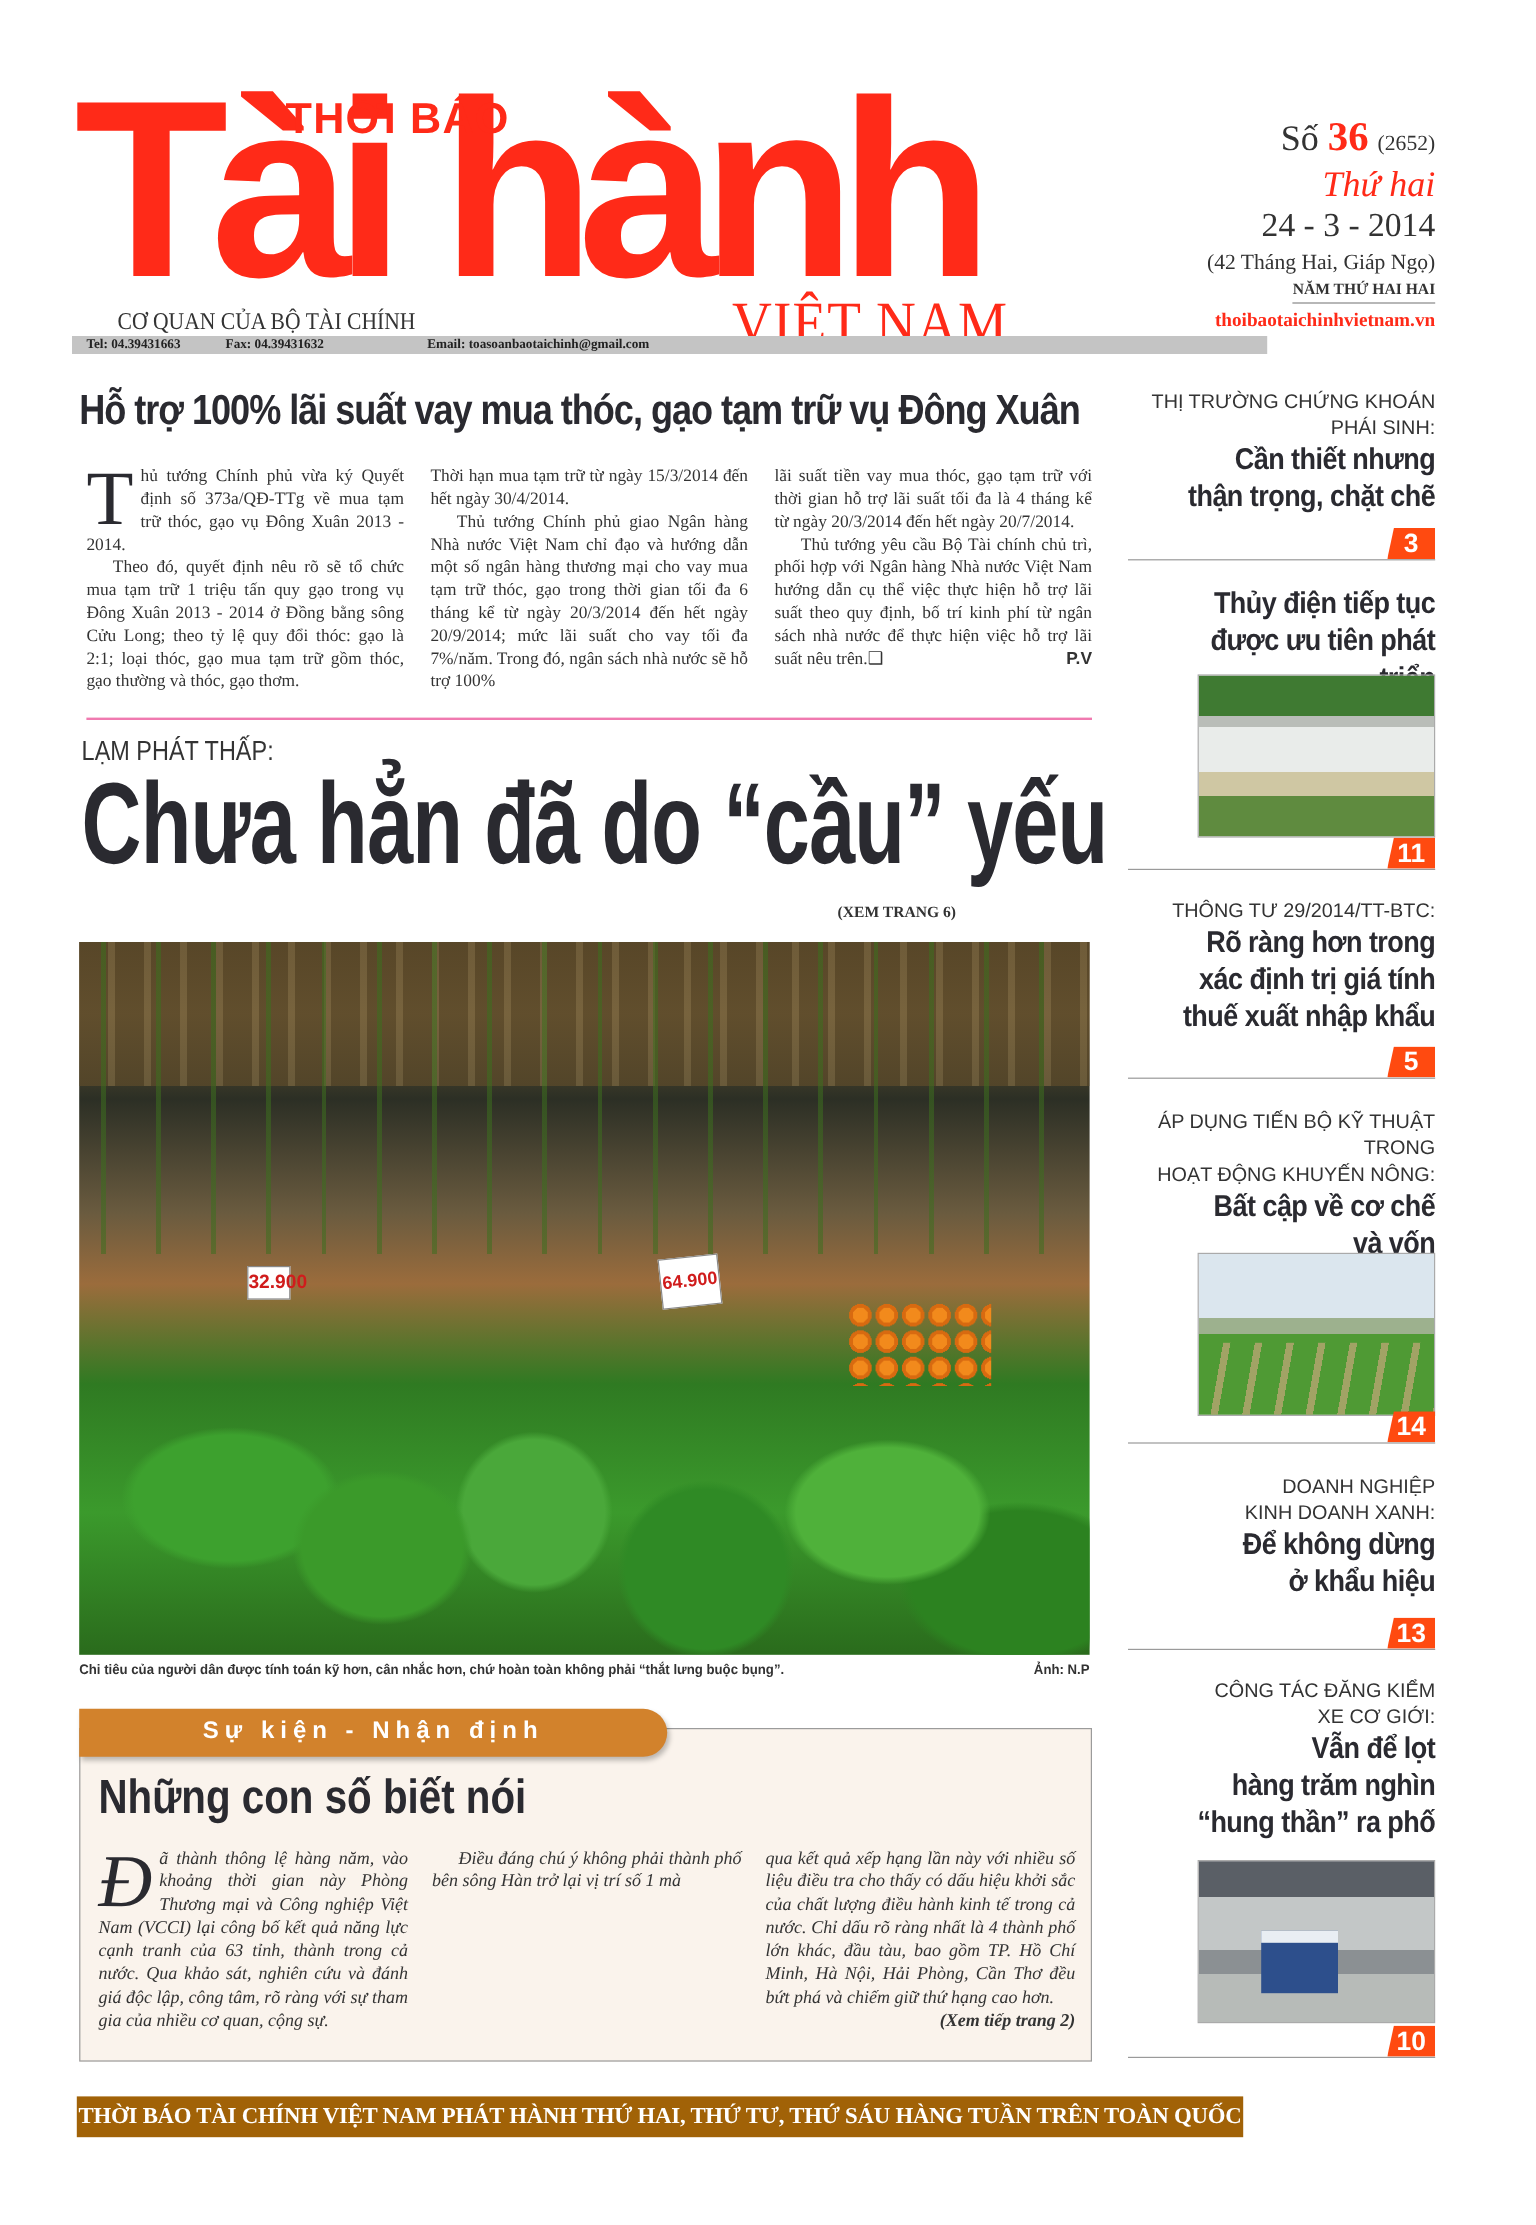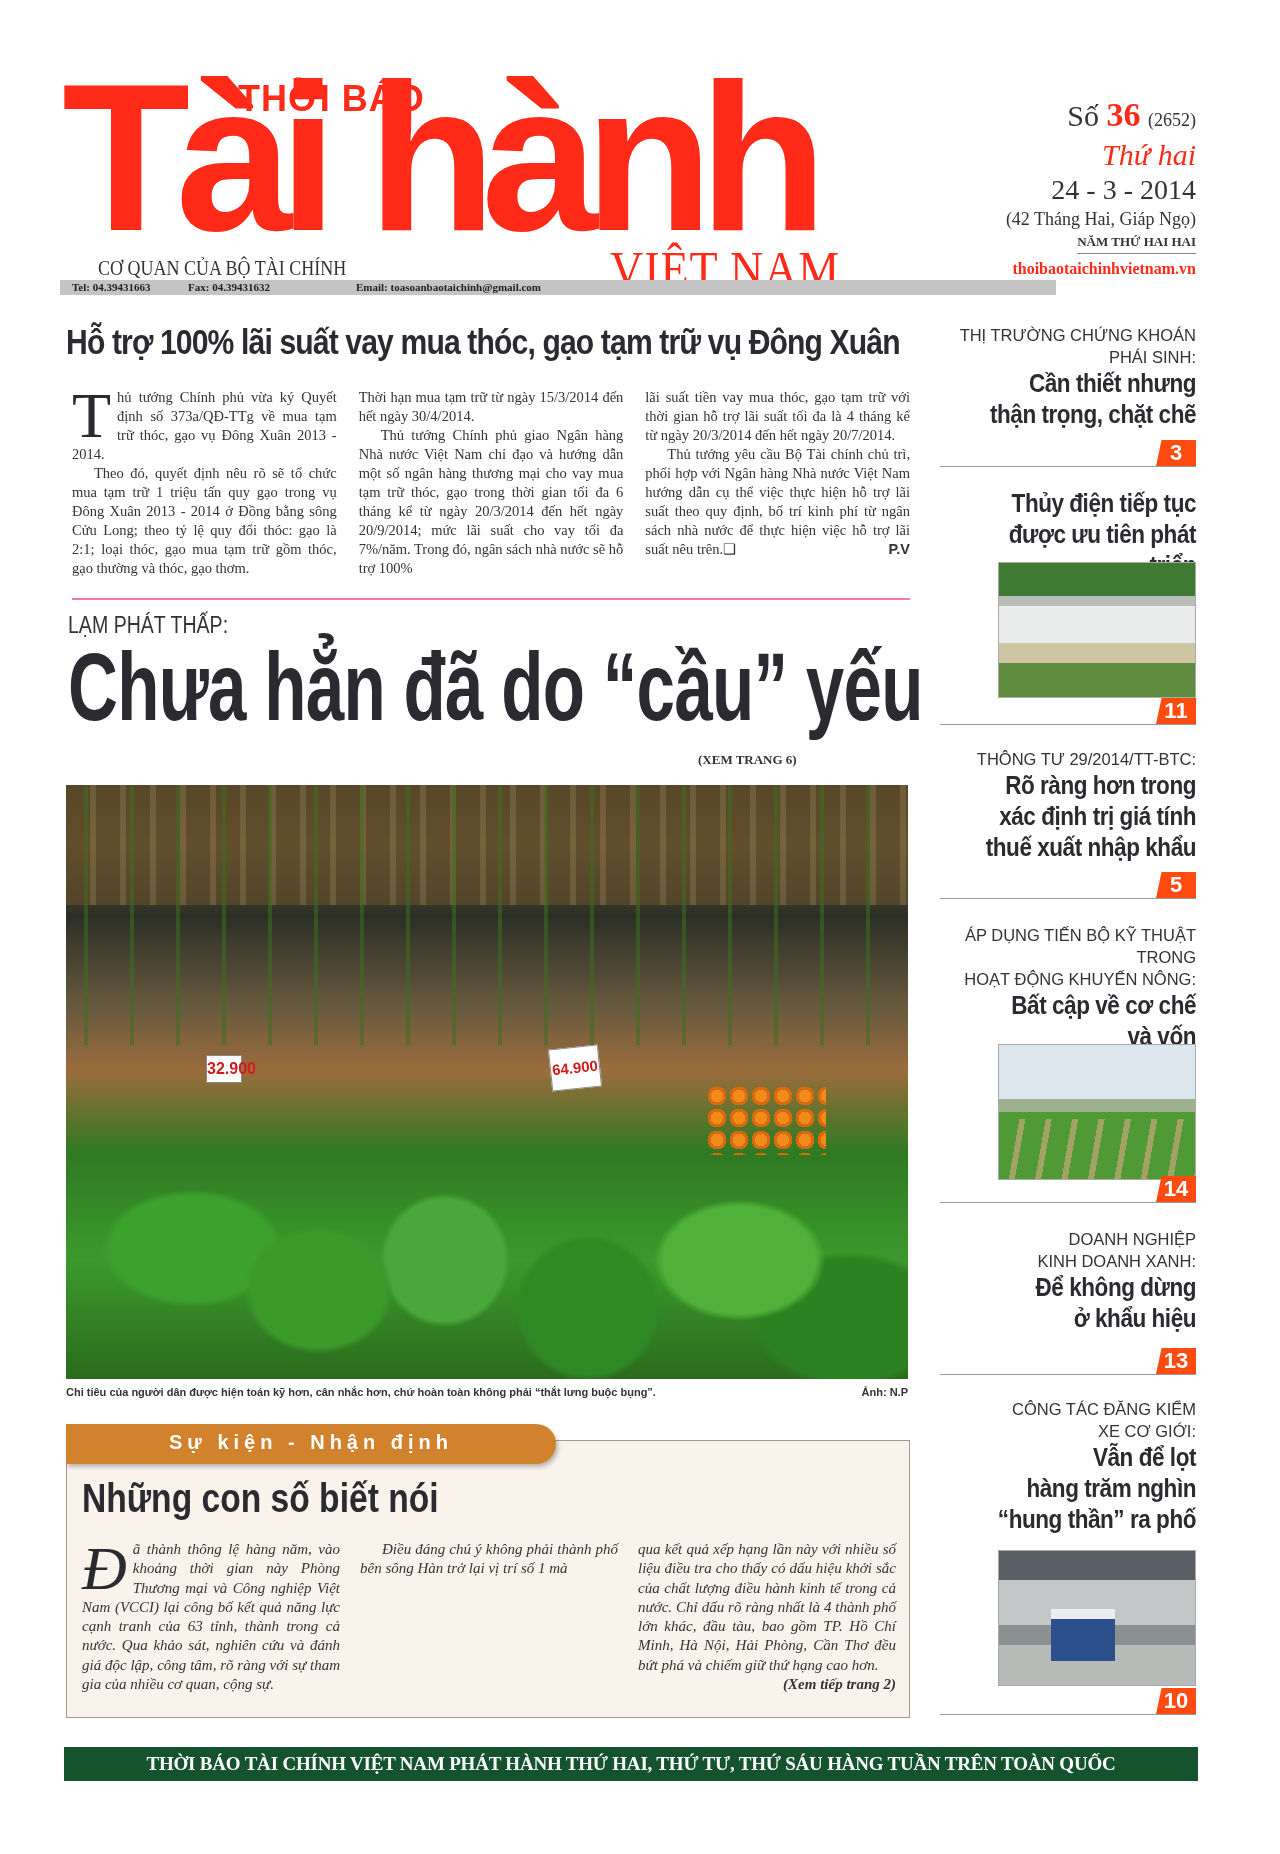--- a/index.html
+++ b/index.html
@@ -63,21 +63,21 @@
   .sk-tab span { position:absolute; left: 0; width: 100%; text-align: center; top: 7px; color: #fff; font-family: "Liberation Sans", sans-serif; font-weight: bold; font-size: 20px; letter-spacing: 5px; }
   .sk-title { left: 82px; top: 1476px; font-family: "Liberation Sans", sans-serif; font-weight: bold; font-size: 40px; color: #2a2a30; transform: scaleX(0.84); transform-origin: left; white-space: nowrap; }
   .cols3i { left: 82px; top: 1540px; width: 814px; display: flex; gap: 20px; }
   .cols3i .col { flex: 1; font-style: italic; font-size: 15px; line-height: 19.3px; text-align: justify; color: #333; }
   .cols3i p { margin: 0; text-indent: 22px; }
   .cols3i p.first { text-indent: 0; }
   .dropcap-D { float: left; font-size: 62px; line-height: 52px; margin: 2px 6px 0 0; color: #2a2a30; font-style: italic; }
   .xemtiep { font-weight: bold; float: right; }
 
   
-  .banner { left: 64px; top: 1747px; width: 1134px; height: 34px; background: #14532d; color: #fff; text-align: center; font-family: "Liberation Serif", serif; font-weight: bold; font-size: 19px; line-height: 34px; white-space: nowrap; letter-spacing: -0.2px; }
+  .banner { left: 64px; top: 1747px; width: 972px; height: 34px; background: #a16207; color: #fff; text-align: center; font-family: "Liberation Serif", serif; font-weight: bold; font-size: 19px; line-height: 34px; white-space: nowrap; letter-spacing: -0.2px; }
 
   
   .rail { left: 940px; width: 256px; }
   .rail .item { position: absolute; left: 0; width: 256px; text-align: right; }
   .rail .kick { font-family: "Liberation Sans", sans-serif; font-size: 16.5px; color: #333; line-height: 22px; text-transform: uppercase; }
   .rail .head { font-family: "Liberation Sans", sans-serif; font-weight: bold; font-size: 25px; color: #2a2a30; line-height: 31px; letter-spacing: -0.5px; transform: scaleX(0.9); transform-origin: right; }
   .rail .rule { position: absolute; left: 0; width: 256px; height: 1px; background: #9a9a9a; }
   .rail .pg { position: absolute; right: 0; width: 40px; height: 26px; background: #ff4a10; color: #fff; font-family: "Liberation Sans", sans-serif; font-weight: 900; font-size: 22px; line-height: 26px; text-align: center; clip-path: polygon(14% 0, 100% 0, 100% 100%, 0 100%); }
   .rail .thumb { position: absolute; right: 0; width: 196px; height: 134px; border: 1px solid #aaa; }
   .thumb-dam { background: linear-gradient(180deg, #3f7a32 0 25%, #b9bdb8 25% 32%, #e9ecea 32% 60%, #cfc7a3 60% 75%, #5f8b3f 75% 100%); }
@@ -134,21 +134,21 @@
 <div class="abs xem6">(XEM  TRANG 6)</div>
 
 <div class="abs main-photo">
   <div class="ceiling"></div>
   <div class="vines"></div>
   <div class="oranges"></div>
   <div class="price" style="left:140px;top:270px;width:34px;height:26px;font-size:16px;line-height:26px;">32.900</div>
   <div class="price" style="left:484px;top:262px;width:48px;height:40px;font-size:15px;line-height:40px;transform:rotate(-6deg);">64.900</div>
 </div>
 <div class="abs caption">
-  <span>Chi tiêu của người dân được hiện toán kỹ hơn, cân nhắc hơn, chứ hoàn toàn không phải “thắt lưng buộc bụng”.</span>
+  <span>Chi tiêu của người dân được tính toán kỹ hơn, cân nhắc hơn, chứ hoàn toàn không phải “thắt lưng buộc bụng”.</span>
   <span class="credit">Ảnh: N.P</span>
 </div>
 
 <div class="abs sk-box"></div>
 <div class="abs sk-tab">
     <span>Sự kiện - Nhận định</span>
   </div>
 <div class="abs sk-title">Những con số biết nói</div>
 <div class="abs cols3i">
   <div class="col">

